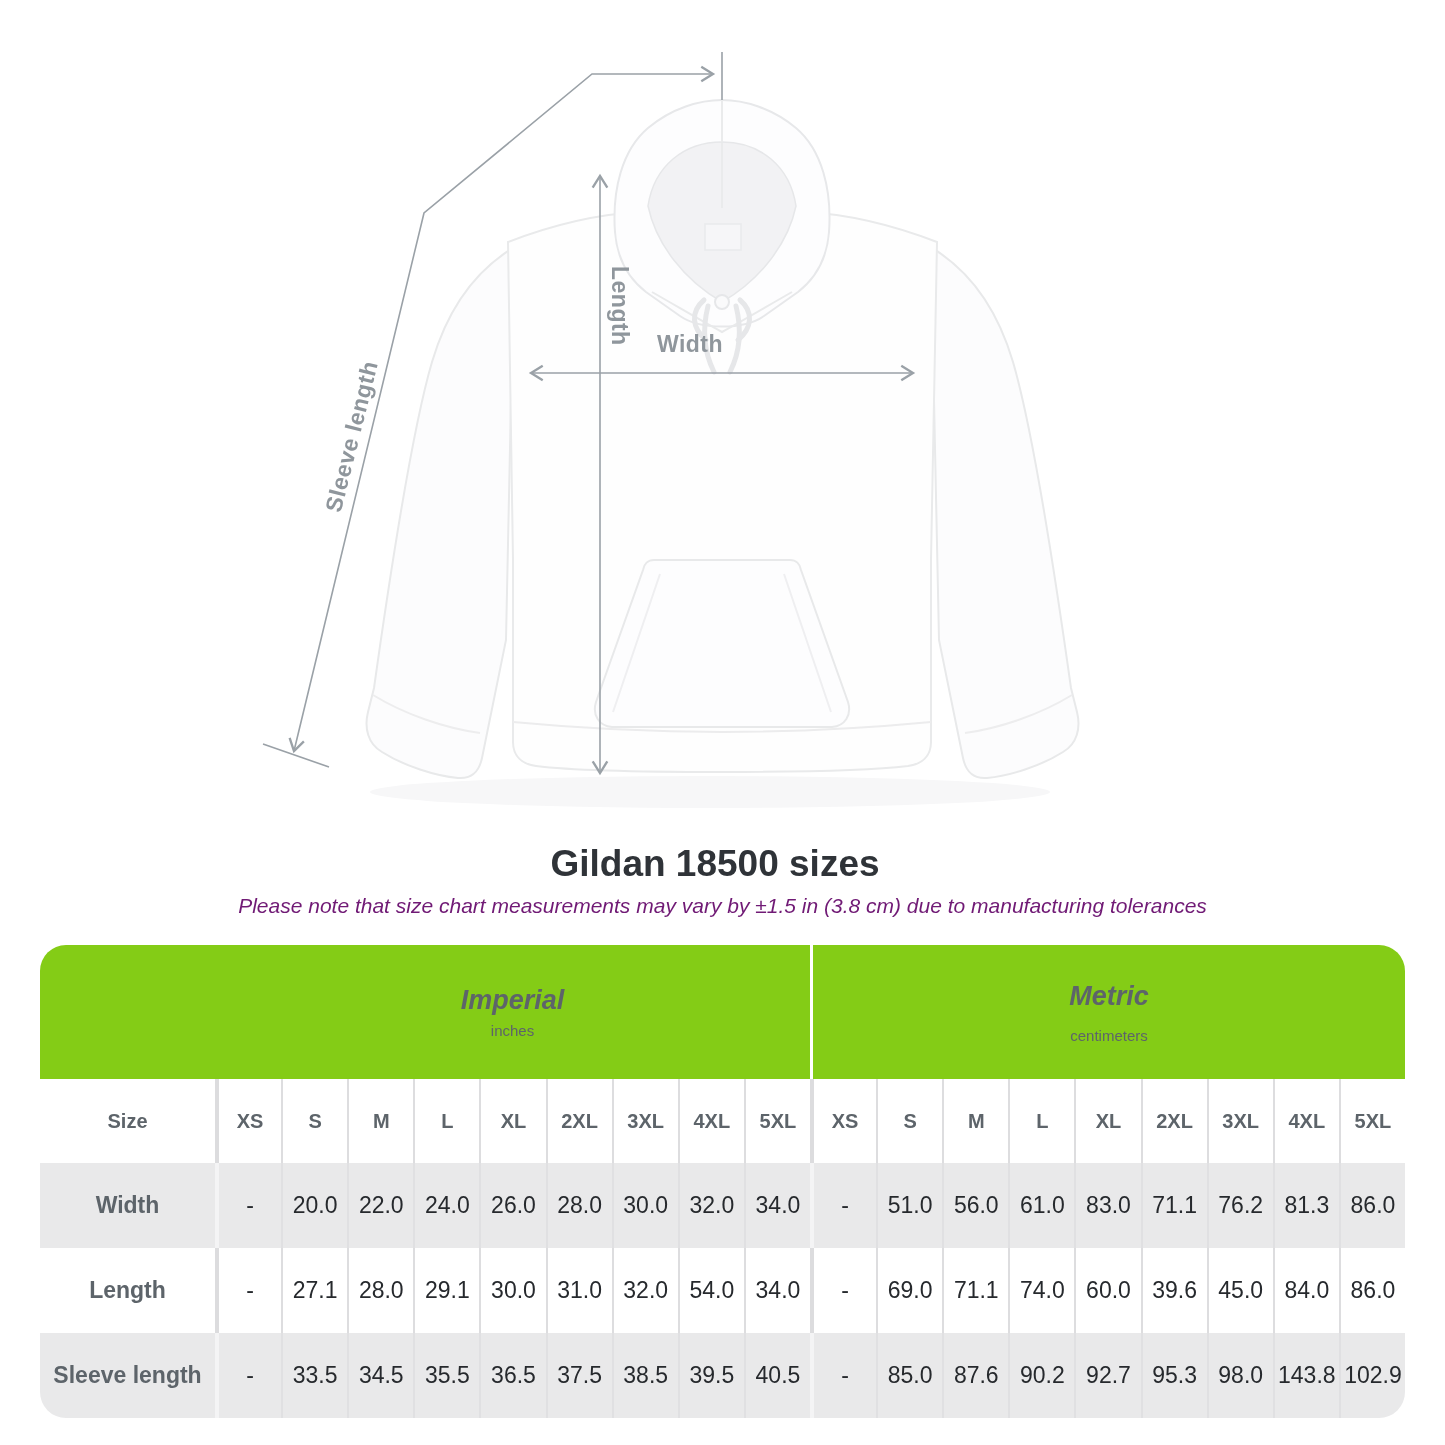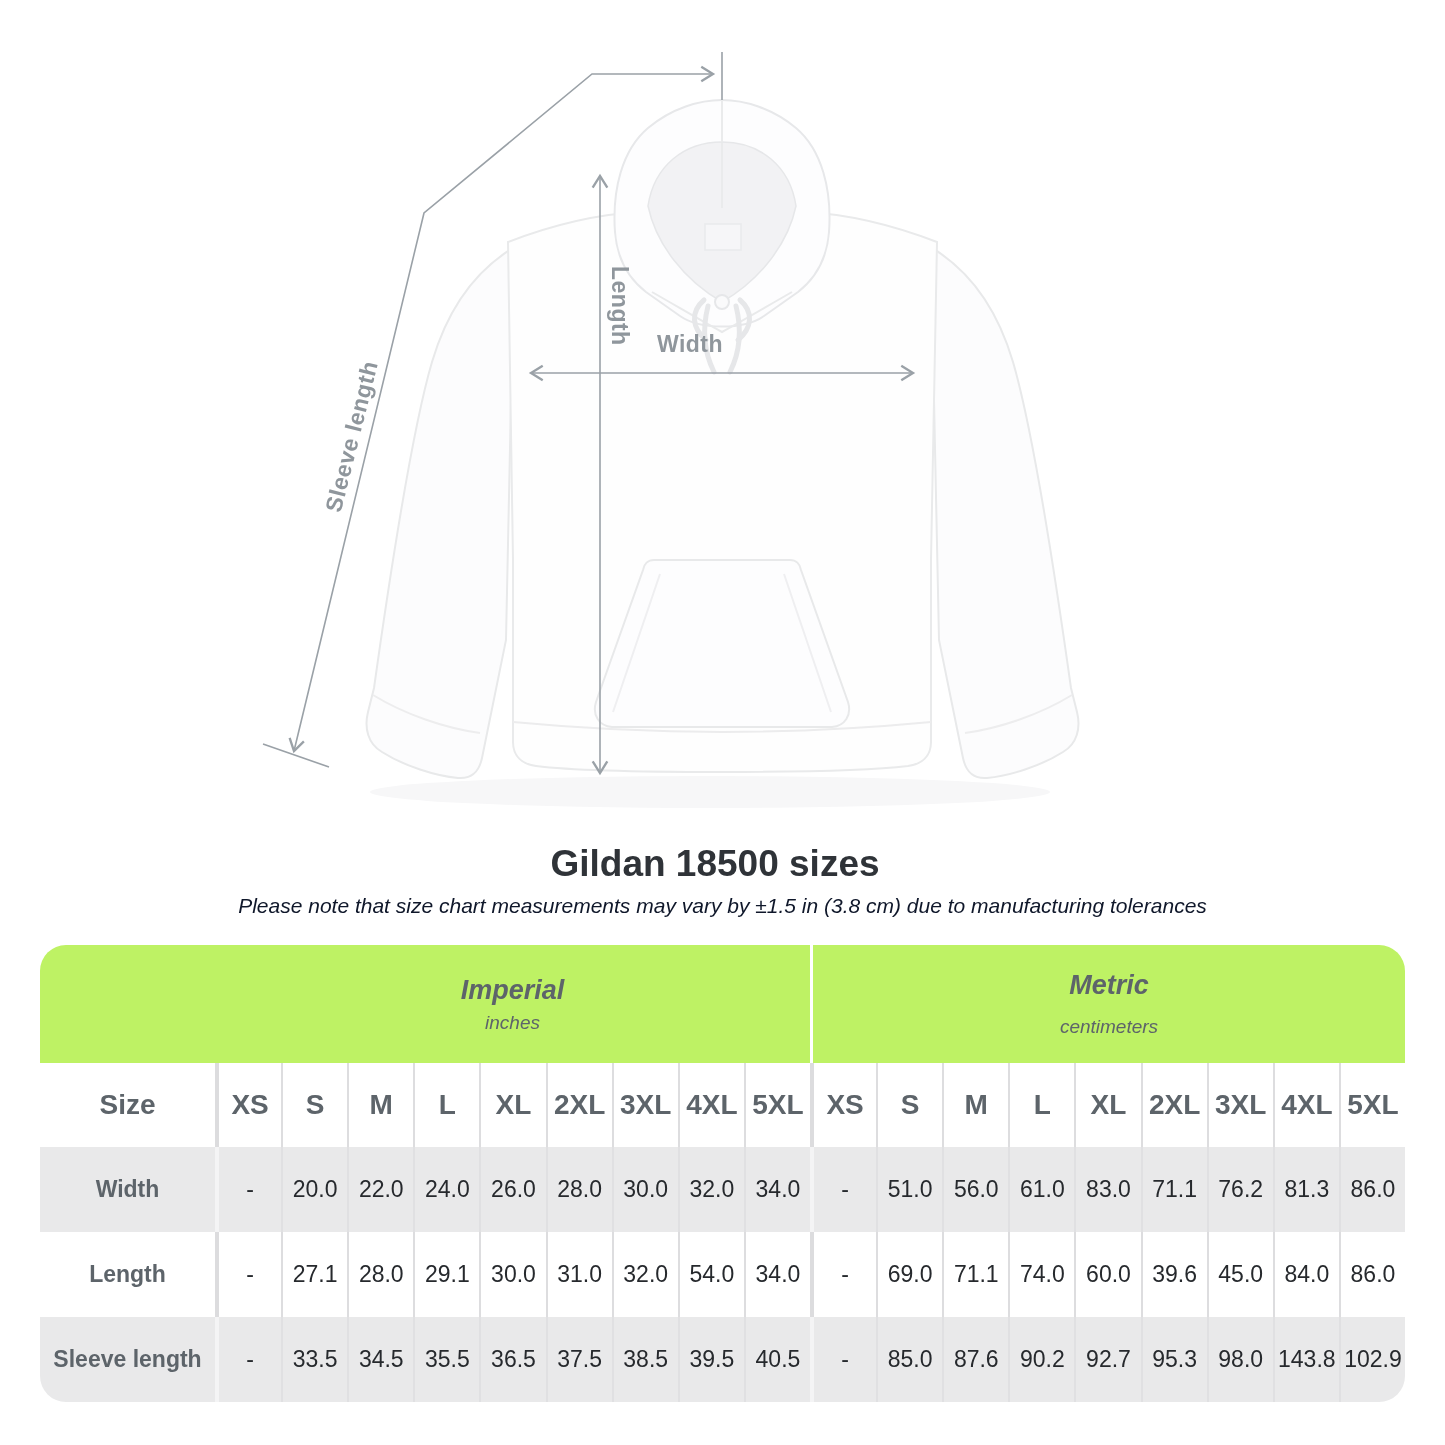--- a/index.html
+++ b/index.html
@@ -17,53 +17,53 @@
   .fig-label-width{left:600px;top:331px;width:180px;text-align:center;}
   .fig-label-length{left:633px;top:266px;transform:rotate(90deg);transform-origin:0 0;}
   .fig-label-sleeve{left:222px;top:423px;width:260px;text-align:center;transform:rotate(-76deg);}
   
   .title{
     position:absolute;left:0;top:843px;width:1430px;text-align:center;
     font-size:37px;font-weight:bold;color:#2f3338;
   }
   .subtitle{
     position:absolute;left:0;top:894px;width:1445px;text-align:center;
-    font-size:21px;font-style:italic;color:#0f172a;
+    font-size:21px;font-style:italic;color:#701a75;
   }
   
   .size-table{
     position:absolute;left:40px;top:945px;width:1365px;
     border-radius:26px;overflow:hidden;
   }
   .band{
-    display:grid;grid-template-columns:175px 1fr 1fr;height:118px;background:#bef264;
+    display:grid;grid-template-columns:175px 1fr 1fr;height:134px;background:#84cc16;
   }
   .band-group{
     display:flex;flex-direction:column;align-items:center;justify-content:center;
     color:#5d646a;gap:6px;
   }
   .band-group.metric{border-left:3px solid #ffffff;gap:15px;}
   .band-group .g-label{font-size:27px;font-weight:bold;font-style:italic;}
-  .band-group .g-sub{font-size:19px;font-style:italic;}
+  .band-group .g-sub{font-size:15px;}
   .trow{
     display:grid;grid-template-columns:175px repeat(18,1fr);align-items:stretch;
   }
   .hrow{height:84px;background:#ffffff;}
   .drow{height:85px;}
   .r-gray{background:#e9e9ea;}
   .r-white{background:#ffffff;}
   .cell{
     display:flex;align-items:center;justify-content:center;
     font-size:23px;color:#26292d;border-left:2px solid #dddddf;
   }
   .r-gray .cell{border-left-color:#e0e0e2;}
   .cell.first{border-left:none;}
   .cell.sep-strong{border-left-width:4px;border-left-color:#dcdcde;}
   .r-gray .cell.sep-strong{border-left-color:#f4f4f5;}
-  .hcell{font-weight:bold;color:#5d646a;font-size:28px;}
+  .hcell{font-weight:bold;color:#5d646a;font-size:20px;}
   .label-cell{font-weight:bold;color:#5d646a;font-size:23px;}
 </style>
 </head>
 <body>
 
 <div class="stage">
 
   <div class="figure-wrap">
     <svg width="1445" height="840" viewBox="0 0 1445 840">
       <defs>

